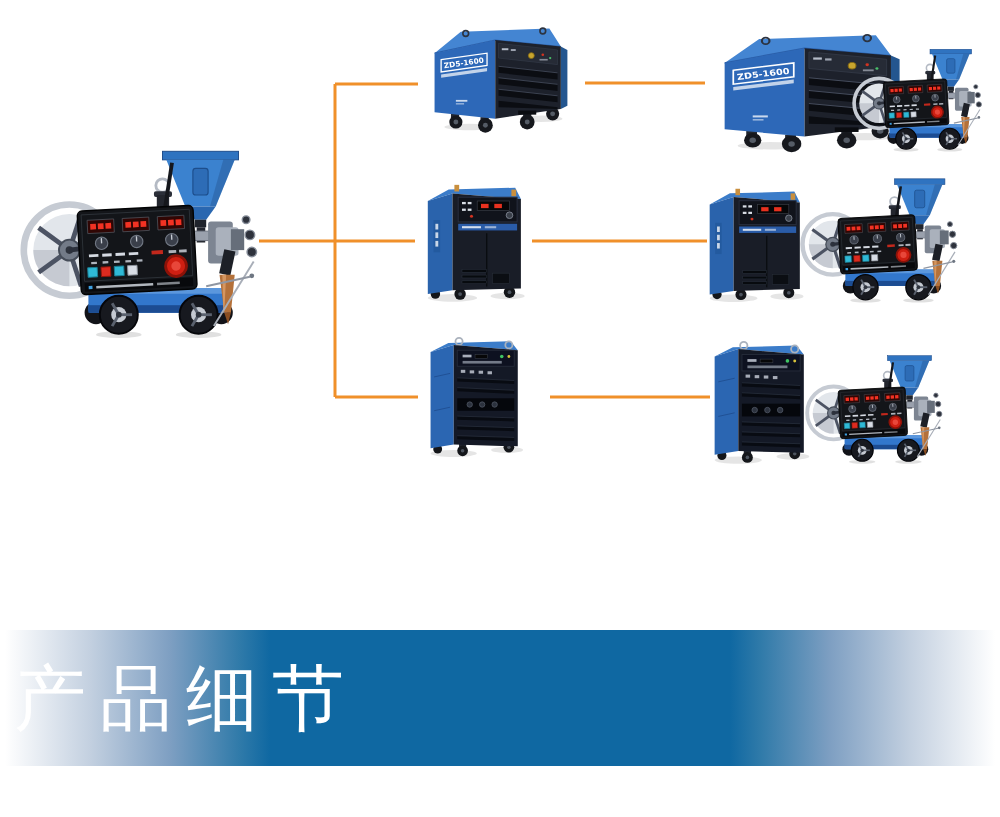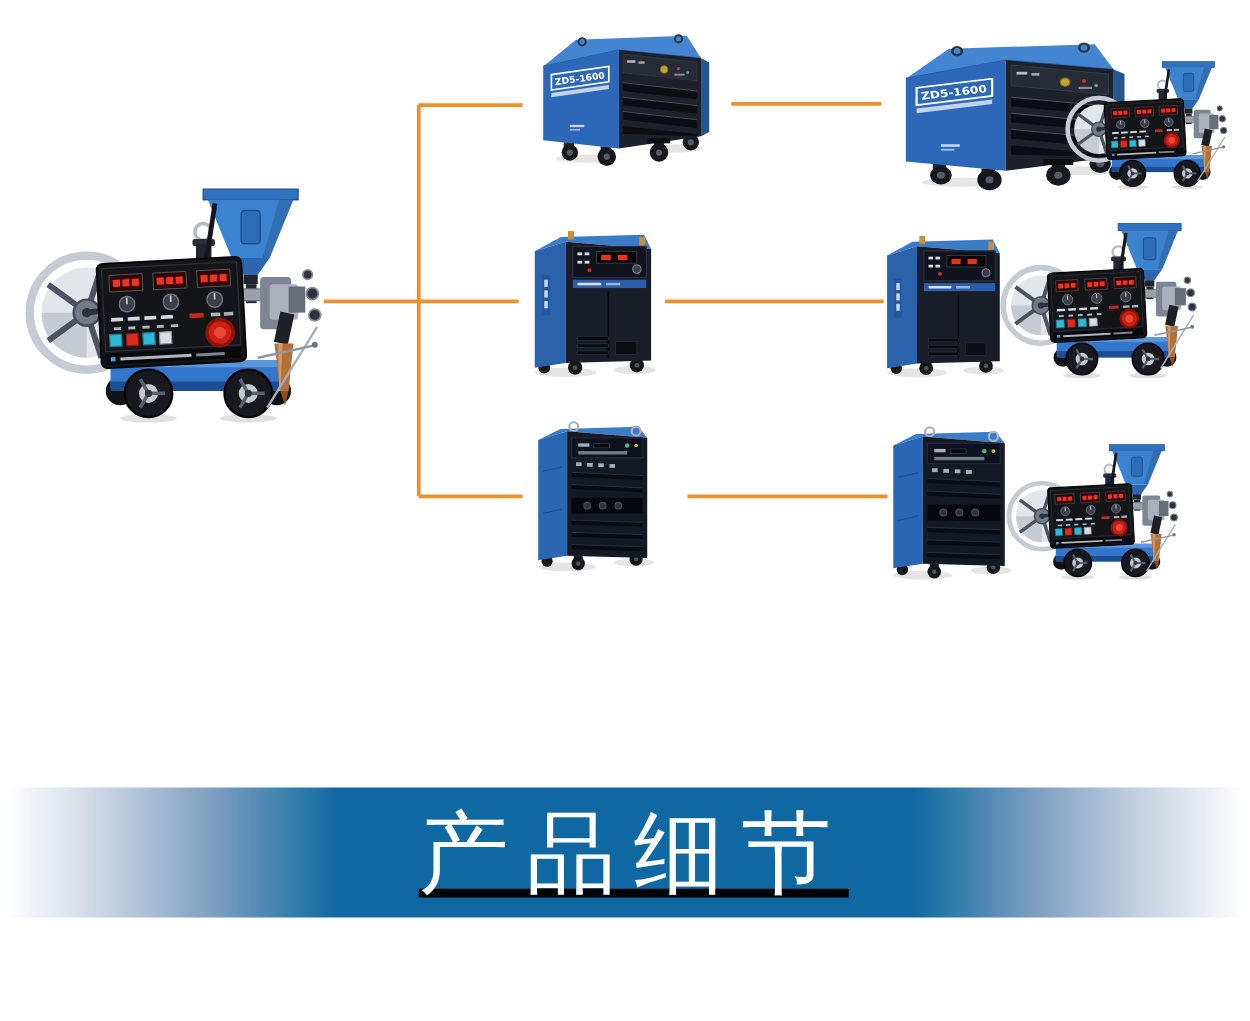--- a/index.html
+++ b/index.html
@@ -1,24 +1,24 @@
 <!DOCTYPE html>
 <html><head>
 <meta charset="utf-8">
 <style>
   html,body{margin:0;padding:0;background:#ffffff;}
   #page{position:relative;width:1000px;height:817px;background:#ffffff;overflow:hidden;
         font-family:"DejaVu Sans","Liberation Sans",sans-serif;}
   #diagram{position:absolute;left:0;top:0;width:1000px;height:630px;}
-  #banner{position:absolute;left:0;top:630px;width:1000px;height:104px;
+  #banner{position:absolute;left:0;top:630px;width:1000px;height:136px;
     background:linear-gradient(90deg,
       #ffffff 0.5%, #c3d0e0 9%, #7e9fc2 17%, #2f7aa9 24%,
       #0f68a2 27%, #0f68a2 73%,
       #2f7aa9 76%, #7e9fc2 83%, #c3d0e0 91%, #ffffff 99.5%);
-    display:flex;align-items:center;justify-content:center;text-decoration:underline;}
+    display:flex;align-items:center;justify-content:flex-start;}
   #banner h1{margin:0;color:#ffffff;font-size:72px;font-weight:300;
     letter-spacing:14px;padding-left:14px;line-height:1;
     font-family:"DejaVu Sans","Liberation Sans",sans-serif;}
   svg text{font-family:"DejaVu Sans","Liberation Sans",sans-serif;}
 </style>
 </head>
 <body>
 
 <div id="page">
 

